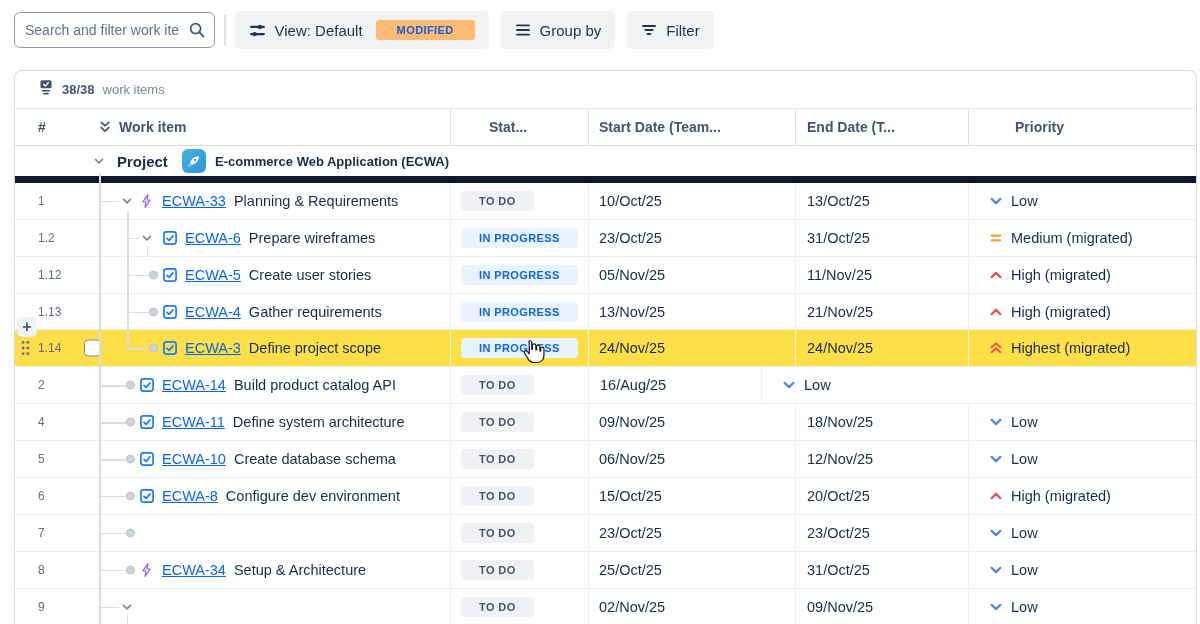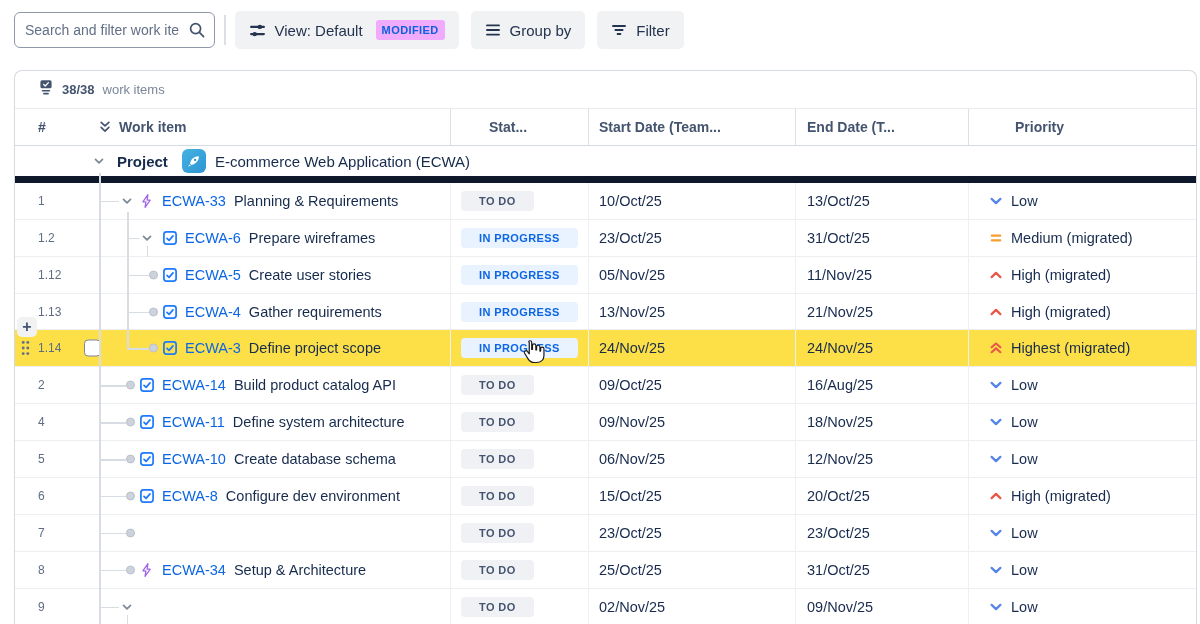--- a/index.html
+++ b/index.html
@@ -11,22 +11,22 @@
   .search{position:relative;display:inline-block;}
   .search input{width:201px;height:36px;box-sizing:border-box;border:1px solid #8E98A8;border-radius:6px;
         padding:0 34px 0 10px;font-family:inherit;font-size:14px;color:#172B4D;outline:none;}
   .search input::placeholder{color:#626F86;}
   .sicon{position:absolute;right:9px;top:50%;transform:translateY(-50%);display:flex;}
   .vsep{width:1.5px;height:30px;background:#DCDFE4;margin:0 9px 0 9px;}
   .tbtn{display:inline-flex;align-items:center;gap:9px;height:38px;padding:0 14px;margin-right:12px;
         background:#F1F2F4;border:none;border-radius:5px;cursor:pointer;
         font-family:inherit;font-size:15px;font-weight:500;color:#24334E;}
   .ticon{display:flex;}
-  .modified{background:#f0abfc;color:#0B61DE;font-size:11px;font-weight:700;letter-spacing:.4px;
-        padding:4px 6px;border-radius:3px;margin-left:4px;}
+  .modified{background:#fdba74;color:#0B61DE;font-size:11px;font-weight:700;letter-spacing:.4px;
+        padding:4px 21px;border-radius:3px;margin-left:4px;}
 
   
   .table{position:absolute;left:14px;top:70px;width:1183px;height:554px;box-sizing:border-box;
         background:#fff;border:1px solid #D5D9E0;border-bottom:none;border-radius:8px 8px 0 0;overflow:hidden;}
   .metabar{height:37px;display:flex;align-items:center;gap:8px;padding-left:23px;border-bottom:1px solid #E8EAEE;}
   .mcount{font-size:13px;font-weight:700;color:#44546F;}
   .msuffix{font-size:13px;color:#7A8699;}
 
   .thead{display:flex;height:37px;border-bottom:1px solid #D5D9E0;box-sizing:border-box;}
   .cell{box-sizing:border-box;display:flex;align-items:center;}
@@ -44,21 +44,21 @@
   .h-wi{position:absolute;left:104px;}
 
   .tbody{position:relative;height:480px;}
 
   
   .prow{position:relative;height:36.9px;border-bottom:7px solid #0f172a;box-sizing:border-box;}
   .p-chev{position:absolute;left:76px;top:50%;transform:translateY(-50%);display:flex;cursor:pointer;}
   .p-label{position:absolute;left:102px;top:50%;transform:translateY(-50%);font-size:15px;font-weight:700;}
   .p-avatar{position:absolute;left:167px;top:50%;transform:translateY(-50%);width:24px;height:24px;border-radius:6px;
         background:linear-gradient(135deg,#45B2E2,#2D95D3);display:flex;align-items:center;justify-content:center;}
-  .p-name{position:absolute;left:200px;top:50%;transform:translateY(-50%);font-size:15px;font-weight:400;}
+  .p-name{position:absolute;left:200px;top:50%;transform:translateY(-50%);font-size:13px;font-weight:700;}
 
   
   .trow{display:flex;height:36.9px;border-bottom:1px solid #EDEEF2;box-sizing:border-box;cursor:pointer;}
   .trow .c-status,.trow .c-start,.trow .c-end,.trow .c-priority{border-left:1px solid #EFF0F3;}
   .trow.selected .cell{background:#fde047;}
   .rownum{position:absolute;left:23px;top:50%;transform:translateY(-50%);font-size:12px;color:#5E6C84;}
   .cbox{position:absolute;left:69px;top:50%;transform:translateY(-50%);width:15px;height:15px;
         border:1.6px solid #7D8795;border-radius:4px;background:#fff;cursor:pointer;}
   .conn{position:absolute;top:50%;height:1.5px;background:#D8DCE3;}
   .conn.lv0{left:84px;}.conn.lv1{left:112px;}
@@ -66,21 +66,21 @@
   .conn.lv1.m-chevron{width:12px;}.conn.lv1.m-dot{width:22px;}
   .chevm{position:absolute;top:50%;transform:translateY(-50%);display:flex;cursor:pointer;}
   .chevm.lv0{left:104px;}.chevm.lv1{left:124px;}
   .dotm{position:absolute;top:50%;transform:translateY(-50%);width:9px;height:9px;border-radius:50%;
         background:#CDD3DC;border:1px solid #BAC1CC;box-sizing:border-box;}
   .dotm.lv0{left:111px;}.dotm.lv1{left:134px;}
   .stub{position:absolute;top:26px;height:11px;width:1.5px;background:#D8DCE3;}
   .stub.lv0{left:111.5px;}.stub.lv1{left:131.5px;}
   .igroup{position:absolute;top:0;bottom:0;display:flex;align-items:center;gap:7px;}
   .igroup.lv0{left:124px;}.igroup.lv1{left:147px;}
-  .wikey{font-size:14.5px;color:#0C66E4;white-space:nowrap;}
+  .wikey{font-size:14.5px;color:#0C66E4;white-space:nowrap;text-decoration:underline;}
   .wisum{font-size:14.5px;color:#172B4D;white-space:nowrap;margin-left:1px;}
   .badge{font-size:11px;font-weight:700;letter-spacing:.4px;padding:4px 18px;border-radius:4px;white-space:nowrap;}
   .badge.todo{background:#F0F1F4;color:#44546F;}
   .badge.inprogress{background:#E9F2FF;color:#0C66E4;}
   .date{font-size:14.5px;color:#182B4D;}
   .plabel{font-size:14.5px;color:#172B4D;white-space:nowrap;}
   .picon{display:flex;}
 
   .guides{position:absolute;inset:0;pointer-events:none;}
   .g{position:absolute;width:1.5px;background:#D8DCE3;}
@@ -389,23 +389,20 @@
                   <path d="M5 8.3l2.1 2.1L11 5.9" stroke="#1D7AFC" stroke-width="1.7" stroke-linecap="round" stroke-linejoin="round"></path>
                 </svg>
               </span>
               <a class="wikey">ECWA-14</a>
               <span class="wisum">Build product catalog API</span>
             </span>
           </div>
           <div class="cell c-status">
             <span class="badge todo">TO DO</span>
           </div>
-          <div class="cell c-start">
-            <span class="date">09/Oct/25</span>
-          </div>
           <div class="cell c-end">
             <span class="date">16/Aug/25</span>
           </div>
           <div class="cell c-priority">
             <span class="picon">
               <svg width="14" height="14" viewBox="0 0 16 16" fill="none">
                 <path d="M3 5.6 8 10.4 13 5.6" stroke="#5585E8" stroke-width="2.6" stroke-linecap="round" stroke-linejoin="round"></path>
               </svg>
             </span>
             <span class="plabel">Low</span>

